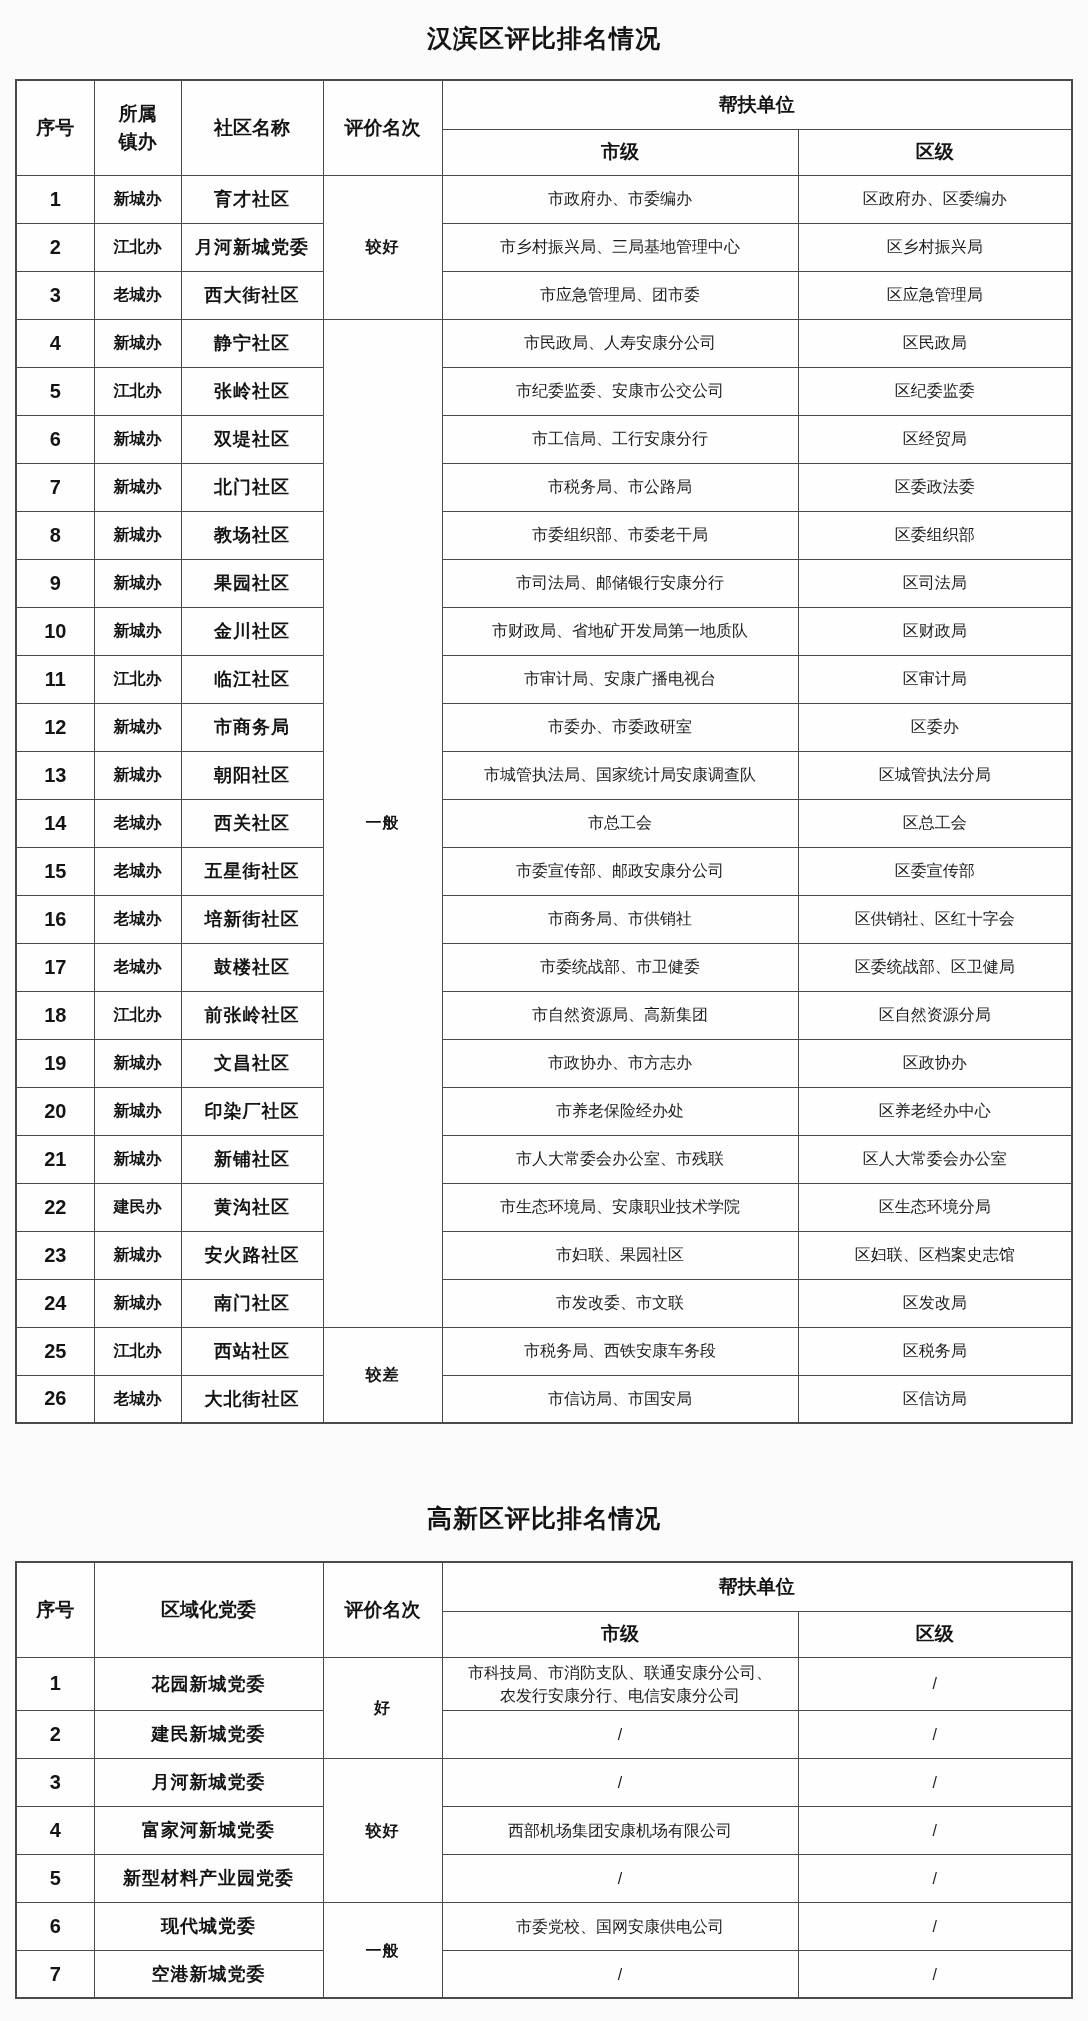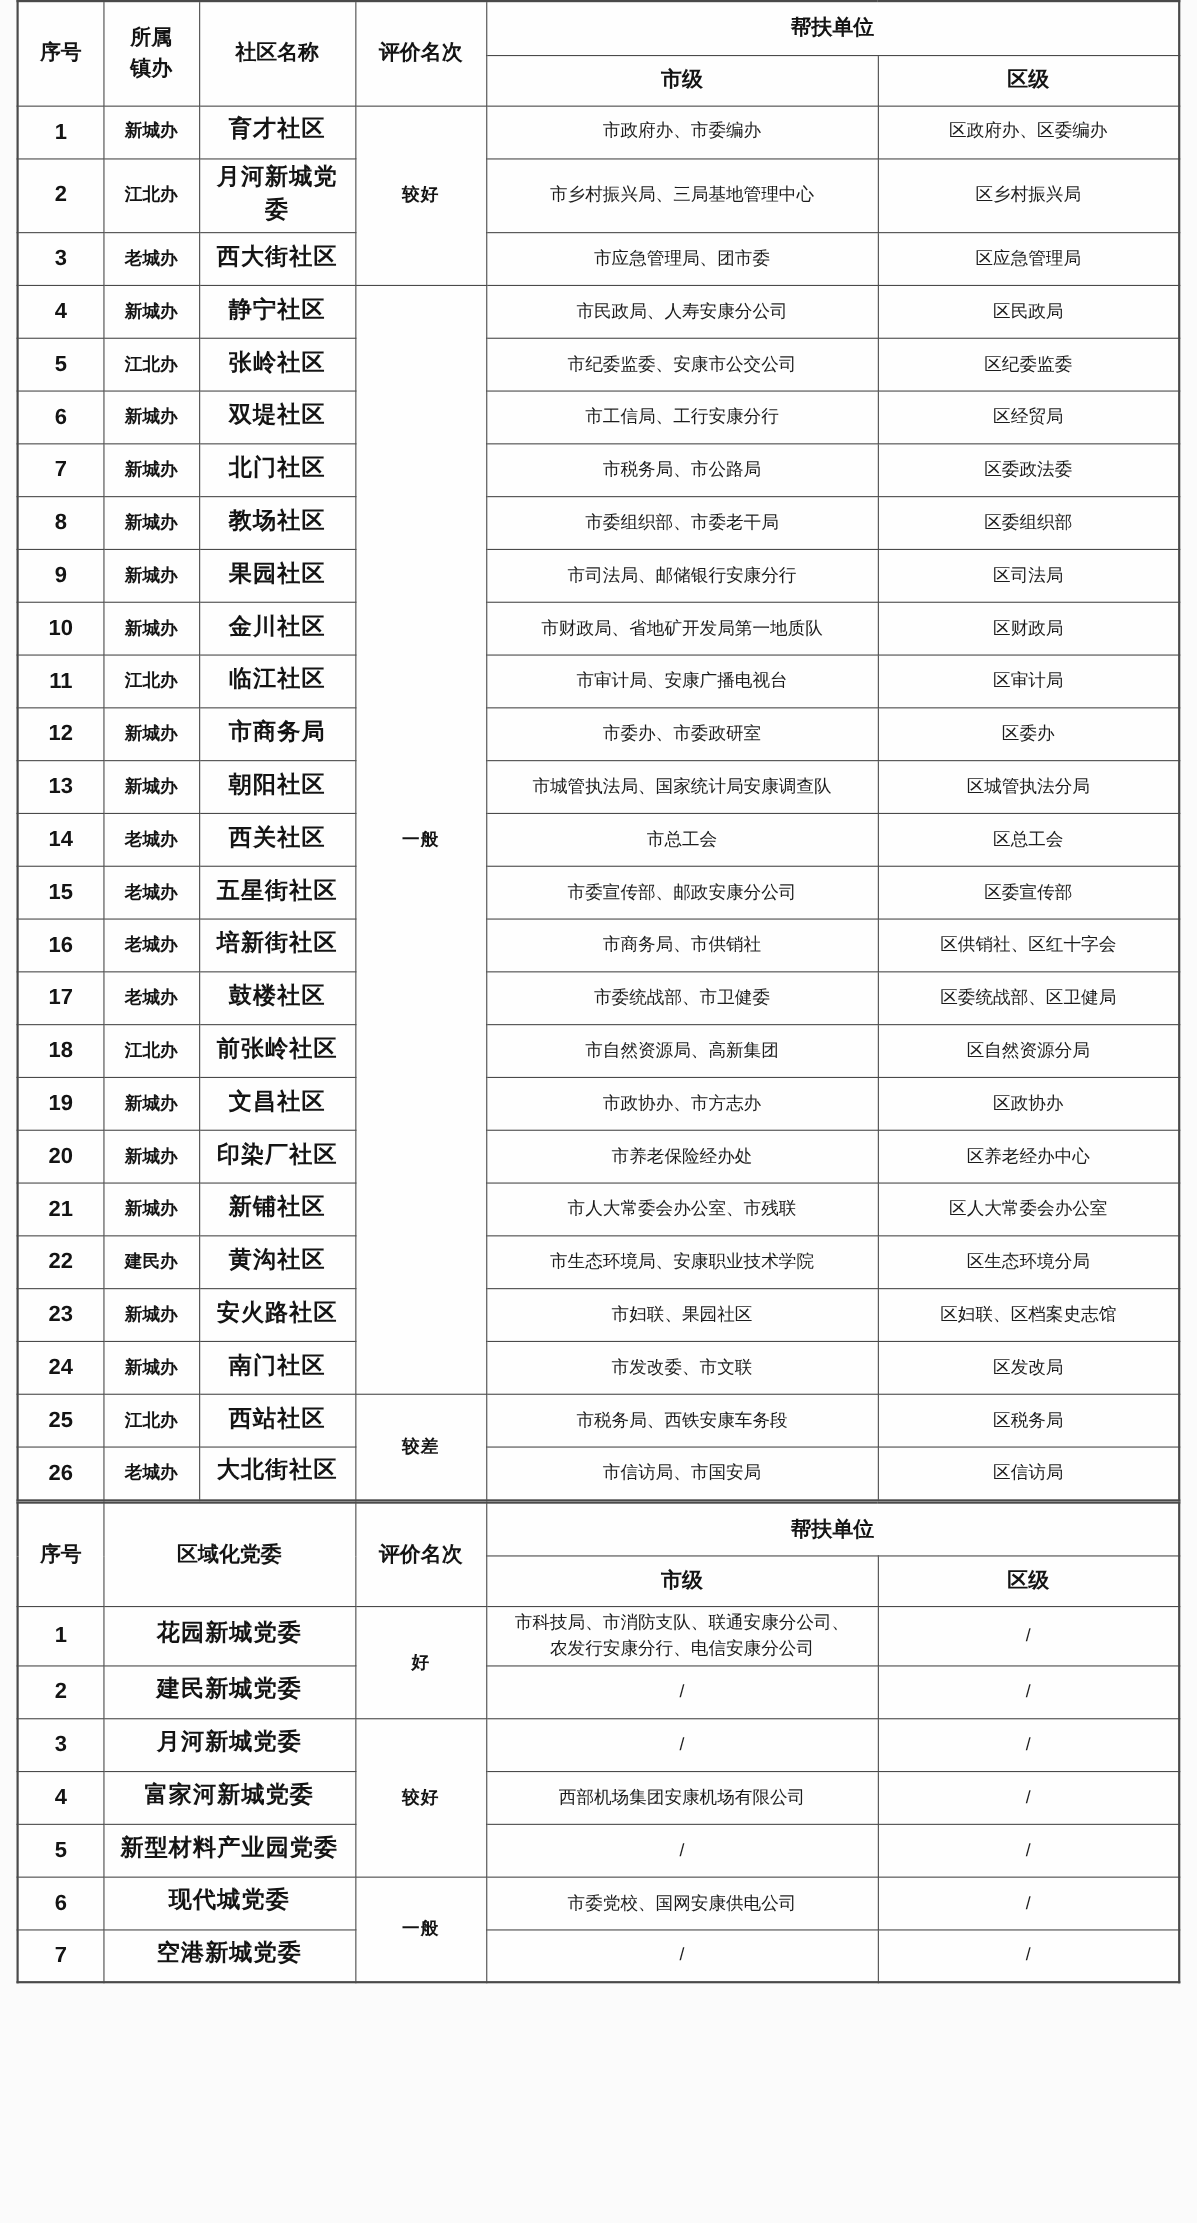--- a/index.html
+++ b/index.html
@@ -40,35 +40,36 @@
     white-space:pre-line;
     line-height:1.45;
     overflow:hidden;
   }
   thead th{font-size:19px;font-weight:bold;}
   thead tr.h1{height:49px;}
   thead tr.h2{height:46px;}
   tbody tr{height:48px;}
   .c-seq{font-size:20px;font-weight:bold;}
   .c-group{font-size:16px;font-weight:bold;}
-  .c-name{font-size:21px;font-weight:bold;letter-spacing:1px;font-family:Liberation Mono, monospace;}
+  .c-name{font-size:18px;font-weight:bold;letter-spacing:1px;}
   .c-rank{font-size:16px;font-weight:bold;letter-spacing:1px;}
   .c-city,.c-district{font-size:16px;font-weight:normal;color:#1c1c1c;}
   col.col-seq{width:78px;}
   col.col-group{width:87px;}
   col.col-name{width:142px;}
   col.col-name.wide{width:229px;}
   col.col-rank{width:119px;}
   col.col-city{width:356px;}
   col.col-district{width:274px;}
 </style>
 </head>
 <body>
 
 <div class="page">
+  <h1 class="doc-title" id="title-hanbin">汉滨区评比排名情况</h1>
   <div>
       <table id="table-hanbin">
         <colgroup>
           <col class="col-seq">
           <col class="col-group">
           <col class="col-name">
           <col class="col-rank">
           <col class="col-city">
           <col class="col-district">
         </colgroup>
@@ -269,20 +270,21 @@
             <td class="c-seq">26</td>
             <td class="c-group">老城办</td>
             <td class="c-name">大北街社区</td>
             <td class="c-city">市信访局、市国安局</td>
             <td class="c-district">区信访局</td>
           </tr>
         </tbody>
       </table>
     </div>
 
+  <h1 class="doc-title" id="title-gaoxin">高新区评比排名情况</h1>
   <div>
       <table id="table-gaoxin">
         <colgroup>
           <col class="col-seq">
           <col class="col-name wide">
           <col class="col-rank">
           <col class="col-city">
           <col class="col-district">
         </colgroup>
         <thead>

